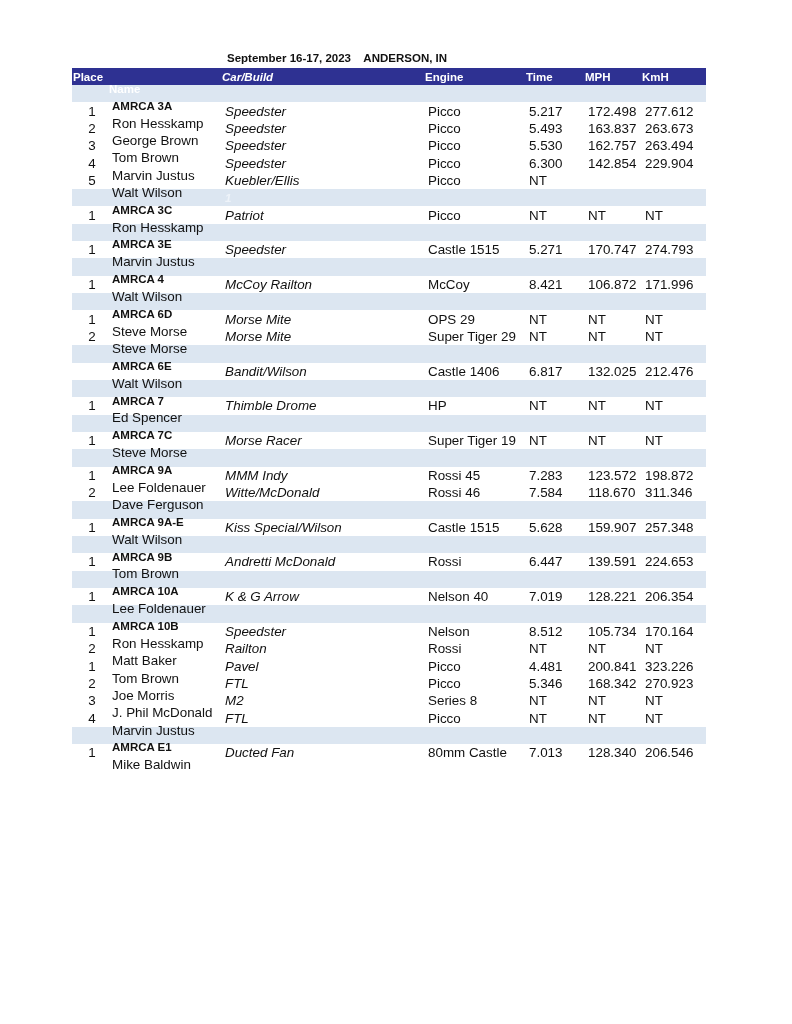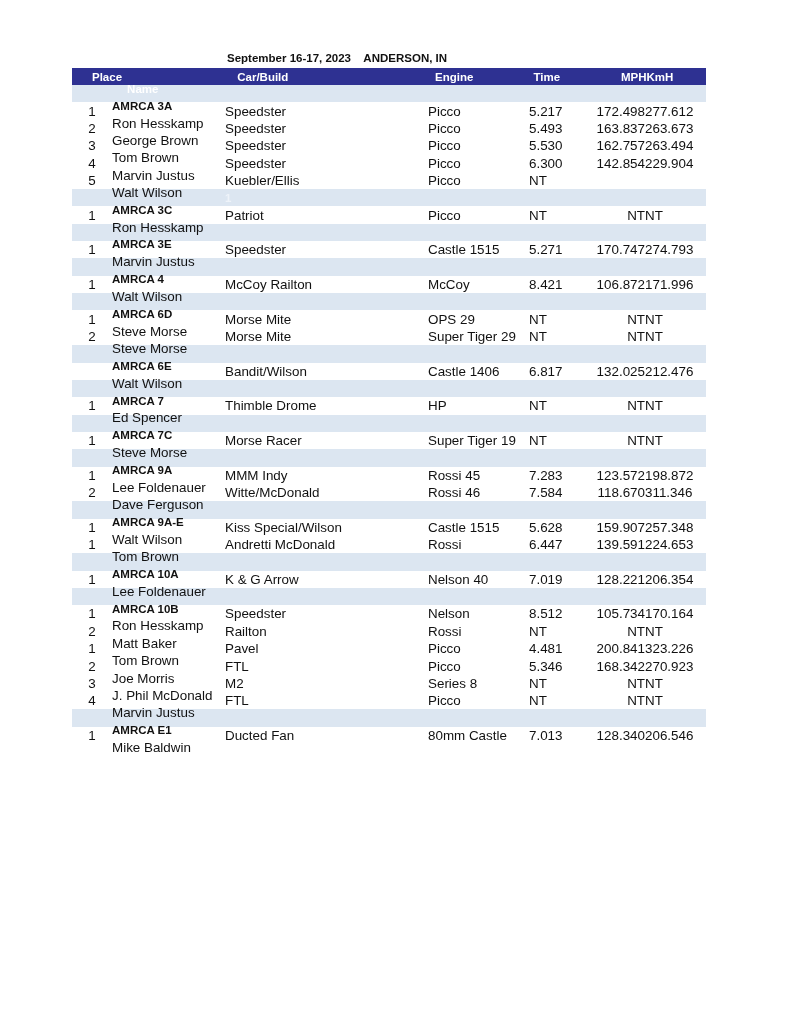--- a/index.html
+++ b/index.html
@@ -5,26 +5,26 @@
   html, body { margin: 0; padding: 0; background: #ffffff; }
   body { width: 792px; height: 1024px; position: relative; overflow: hidden;
          font-family: "Liberation Sans", sans-serif; color: #111; }
   .title { position: absolute; top: 52px; left: 227px; font-size: 11.5px; font-weight: bold;
            white-space: pre; }
   .tbl { position: absolute; top: 68px; left: 72px; width: 634px; }
   .row { display: flex; height: 17.35px; align-items: center; font-size: 13.4px; white-space: nowrap; }
   .hdr { background: #2e3192; color: #ffffff; font-weight: bold; font-size: 11.5px; height: 17px; }
   .cat { background: #dce6f1; font-weight: bold; font-size: 11.5px; }
   .c-place { width: 40px; text-align: center; }
-  .hdr .c-place { text-align: left; padding-left: 20px; width: 36px; }
+  .hdr .c-place { text-align: left; padding-left: 1px; width: 36px; }
   .c-name { width: 113px; overflow: visible; margin-top: 24px; }
-  .c-car  { width: 203px; }
+  .c-car  { width: 203px; font-style: italic; }
   .c-eng  { width: 101px; }
   .c-time { width: 59px; }
-  .c-mph  { width: 57px; text-align: right; }
+  .c-mph  { width: 57px; }
   .c-kmh  { width: 61px; }
   .faint { color: #eef3f9; }
 </style>
 </head>
 <body>
 
 <div class="title">September 16-17, 2023    ANDERSON, IN</div>
 
 <div class="tbl">
   <div class="row hdr">
@@ -224,20 +224,25 @@
       </div>
       <div class="row">
         <span class="c-place">1</span>
         <span class="c-name">Walt Wilson</span>
         <span class="c-car">Kiss Special/Wilson</span>
         <span class="c-eng">Castle 1515</span>
         <span class="c-time">5.628</span>
         <span class="c-mph">159.907</span>
         <span class="c-kmh">257.348</span>
       </div>
+      <div class="row cat">
+        <span class="c-place"></span>
+        <span class="c-name">AMRCA 9B</span>
+        <span class="c-car faint"></span>
+      </div>
       <div class="row">
         <span class="c-place">1</span>
         <span class="c-name">Tom Brown</span>
         <span class="c-car">Andretti McDonald</span>
         <span class="c-eng">Rossi</span>
         <span class="c-time">6.447</span>
         <span class="c-mph">139.591</span>
         <span class="c-kmh">224.653</span>
       </div>
       <div class="row cat">

